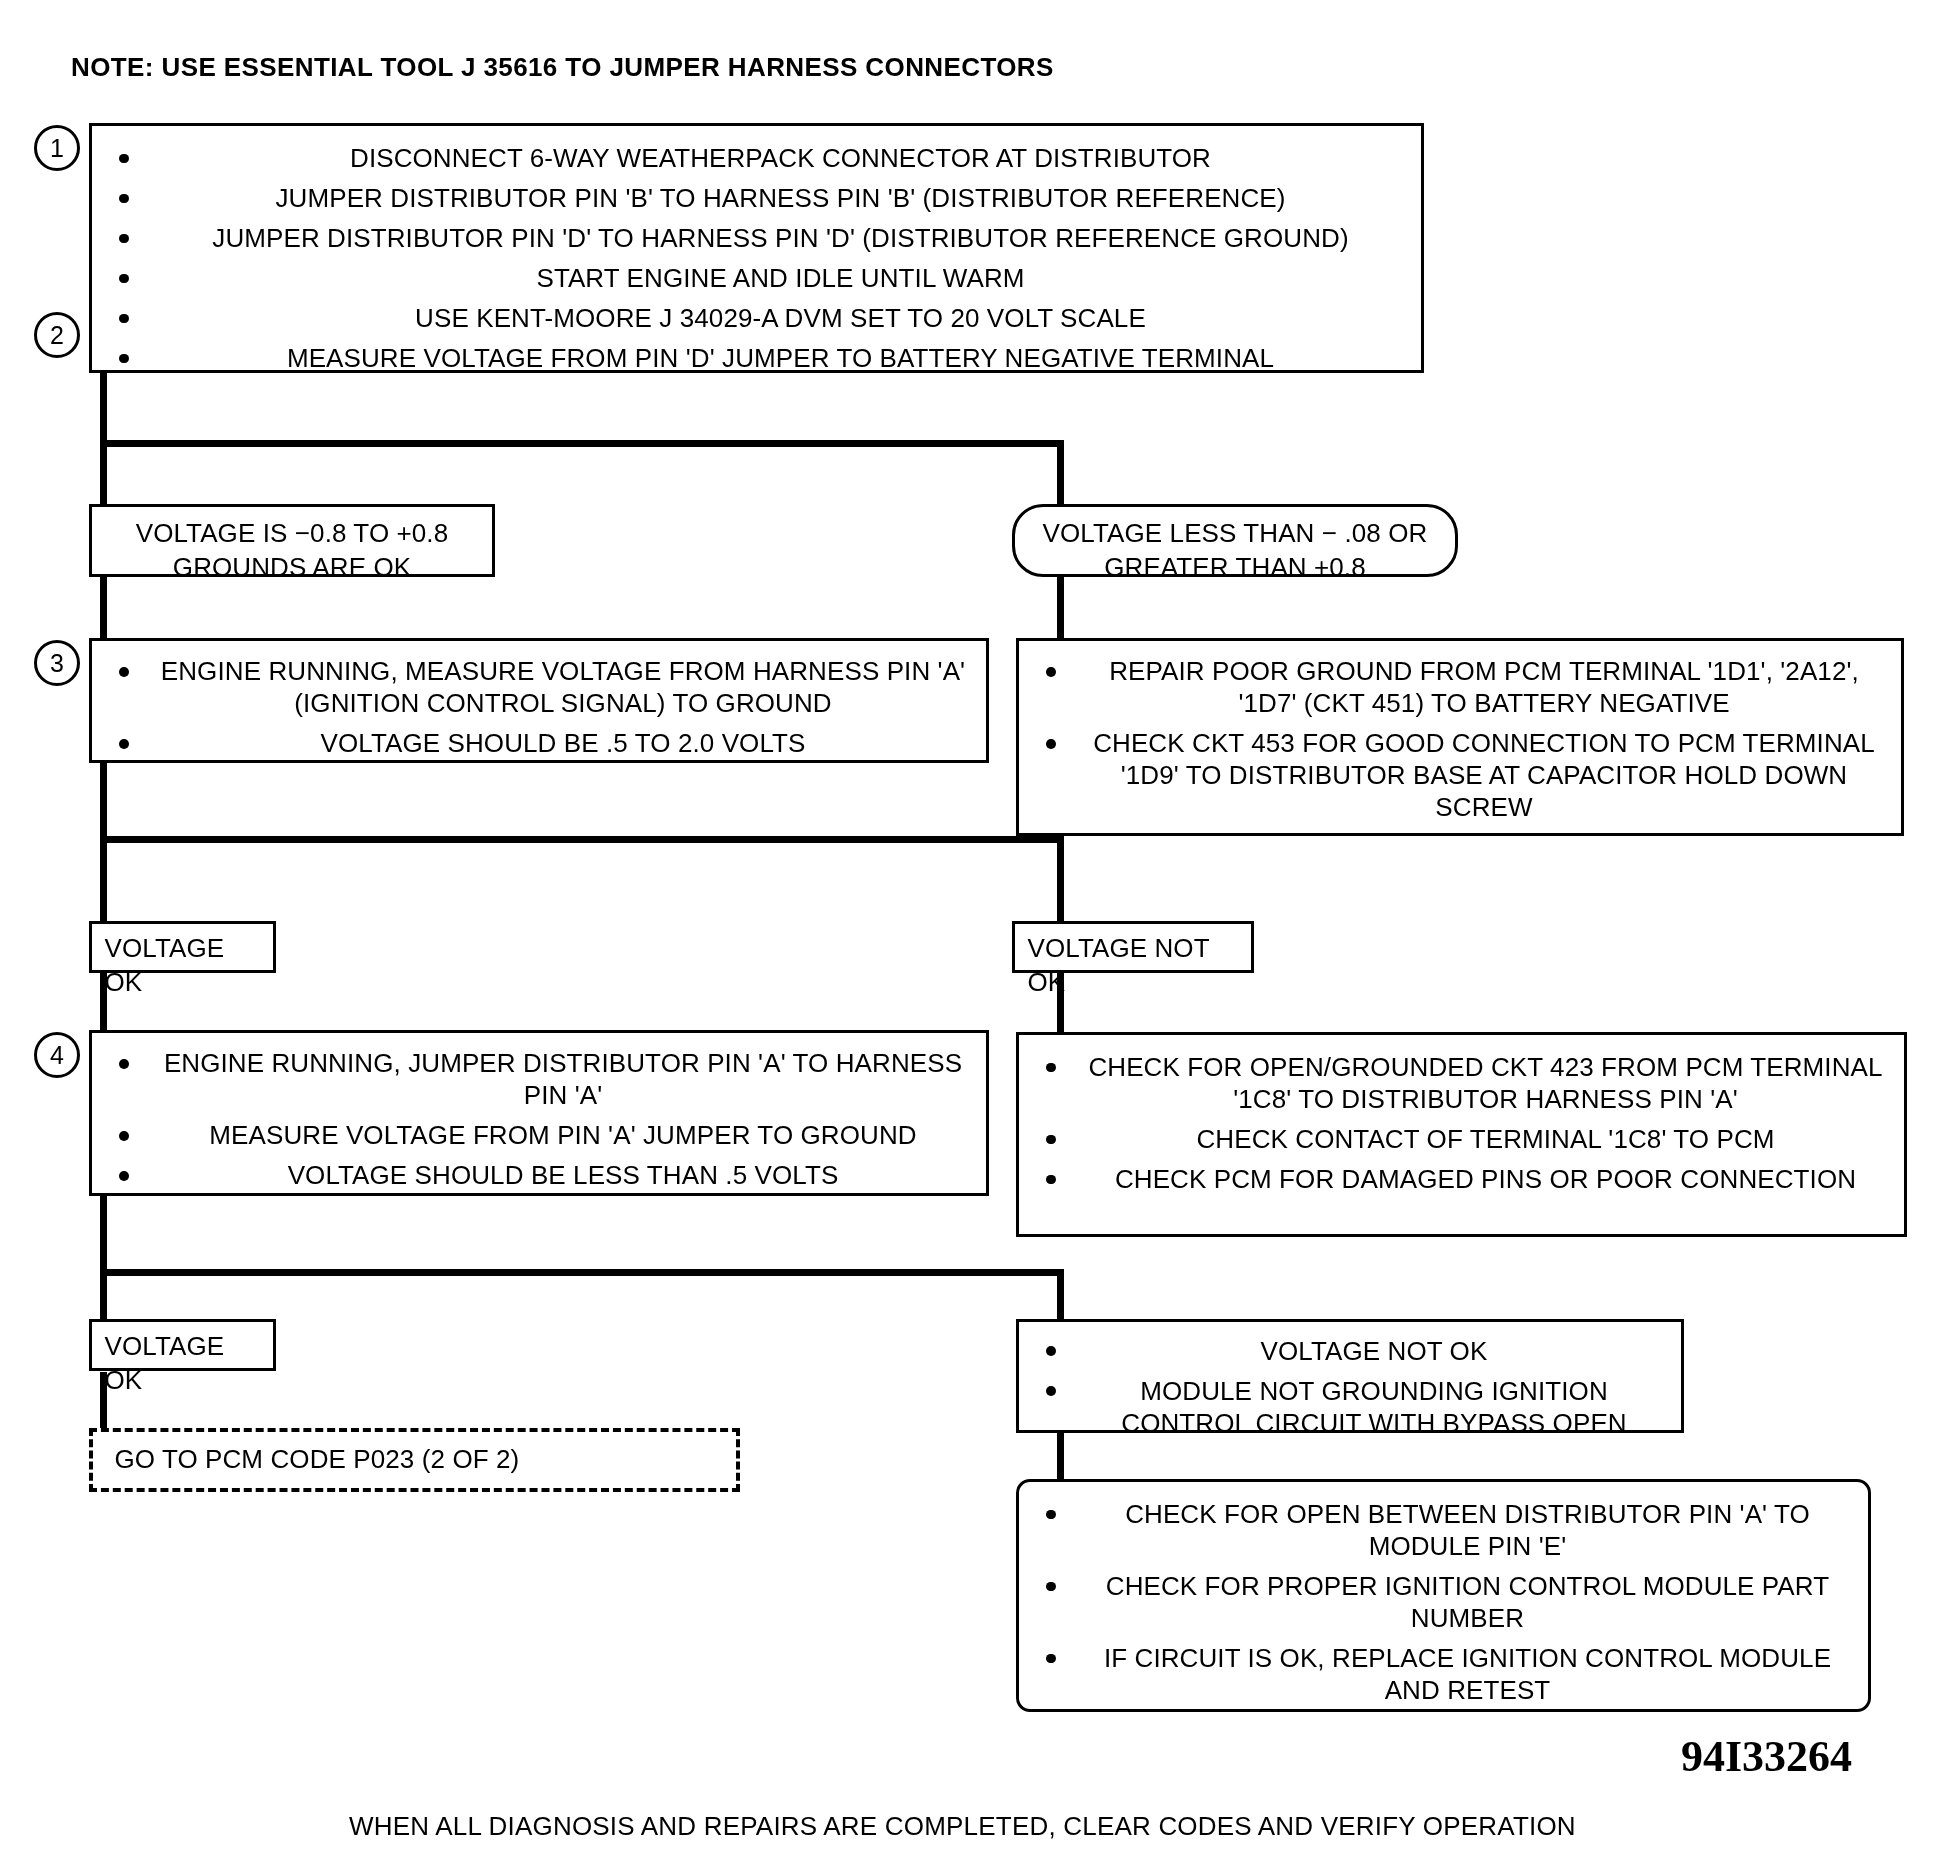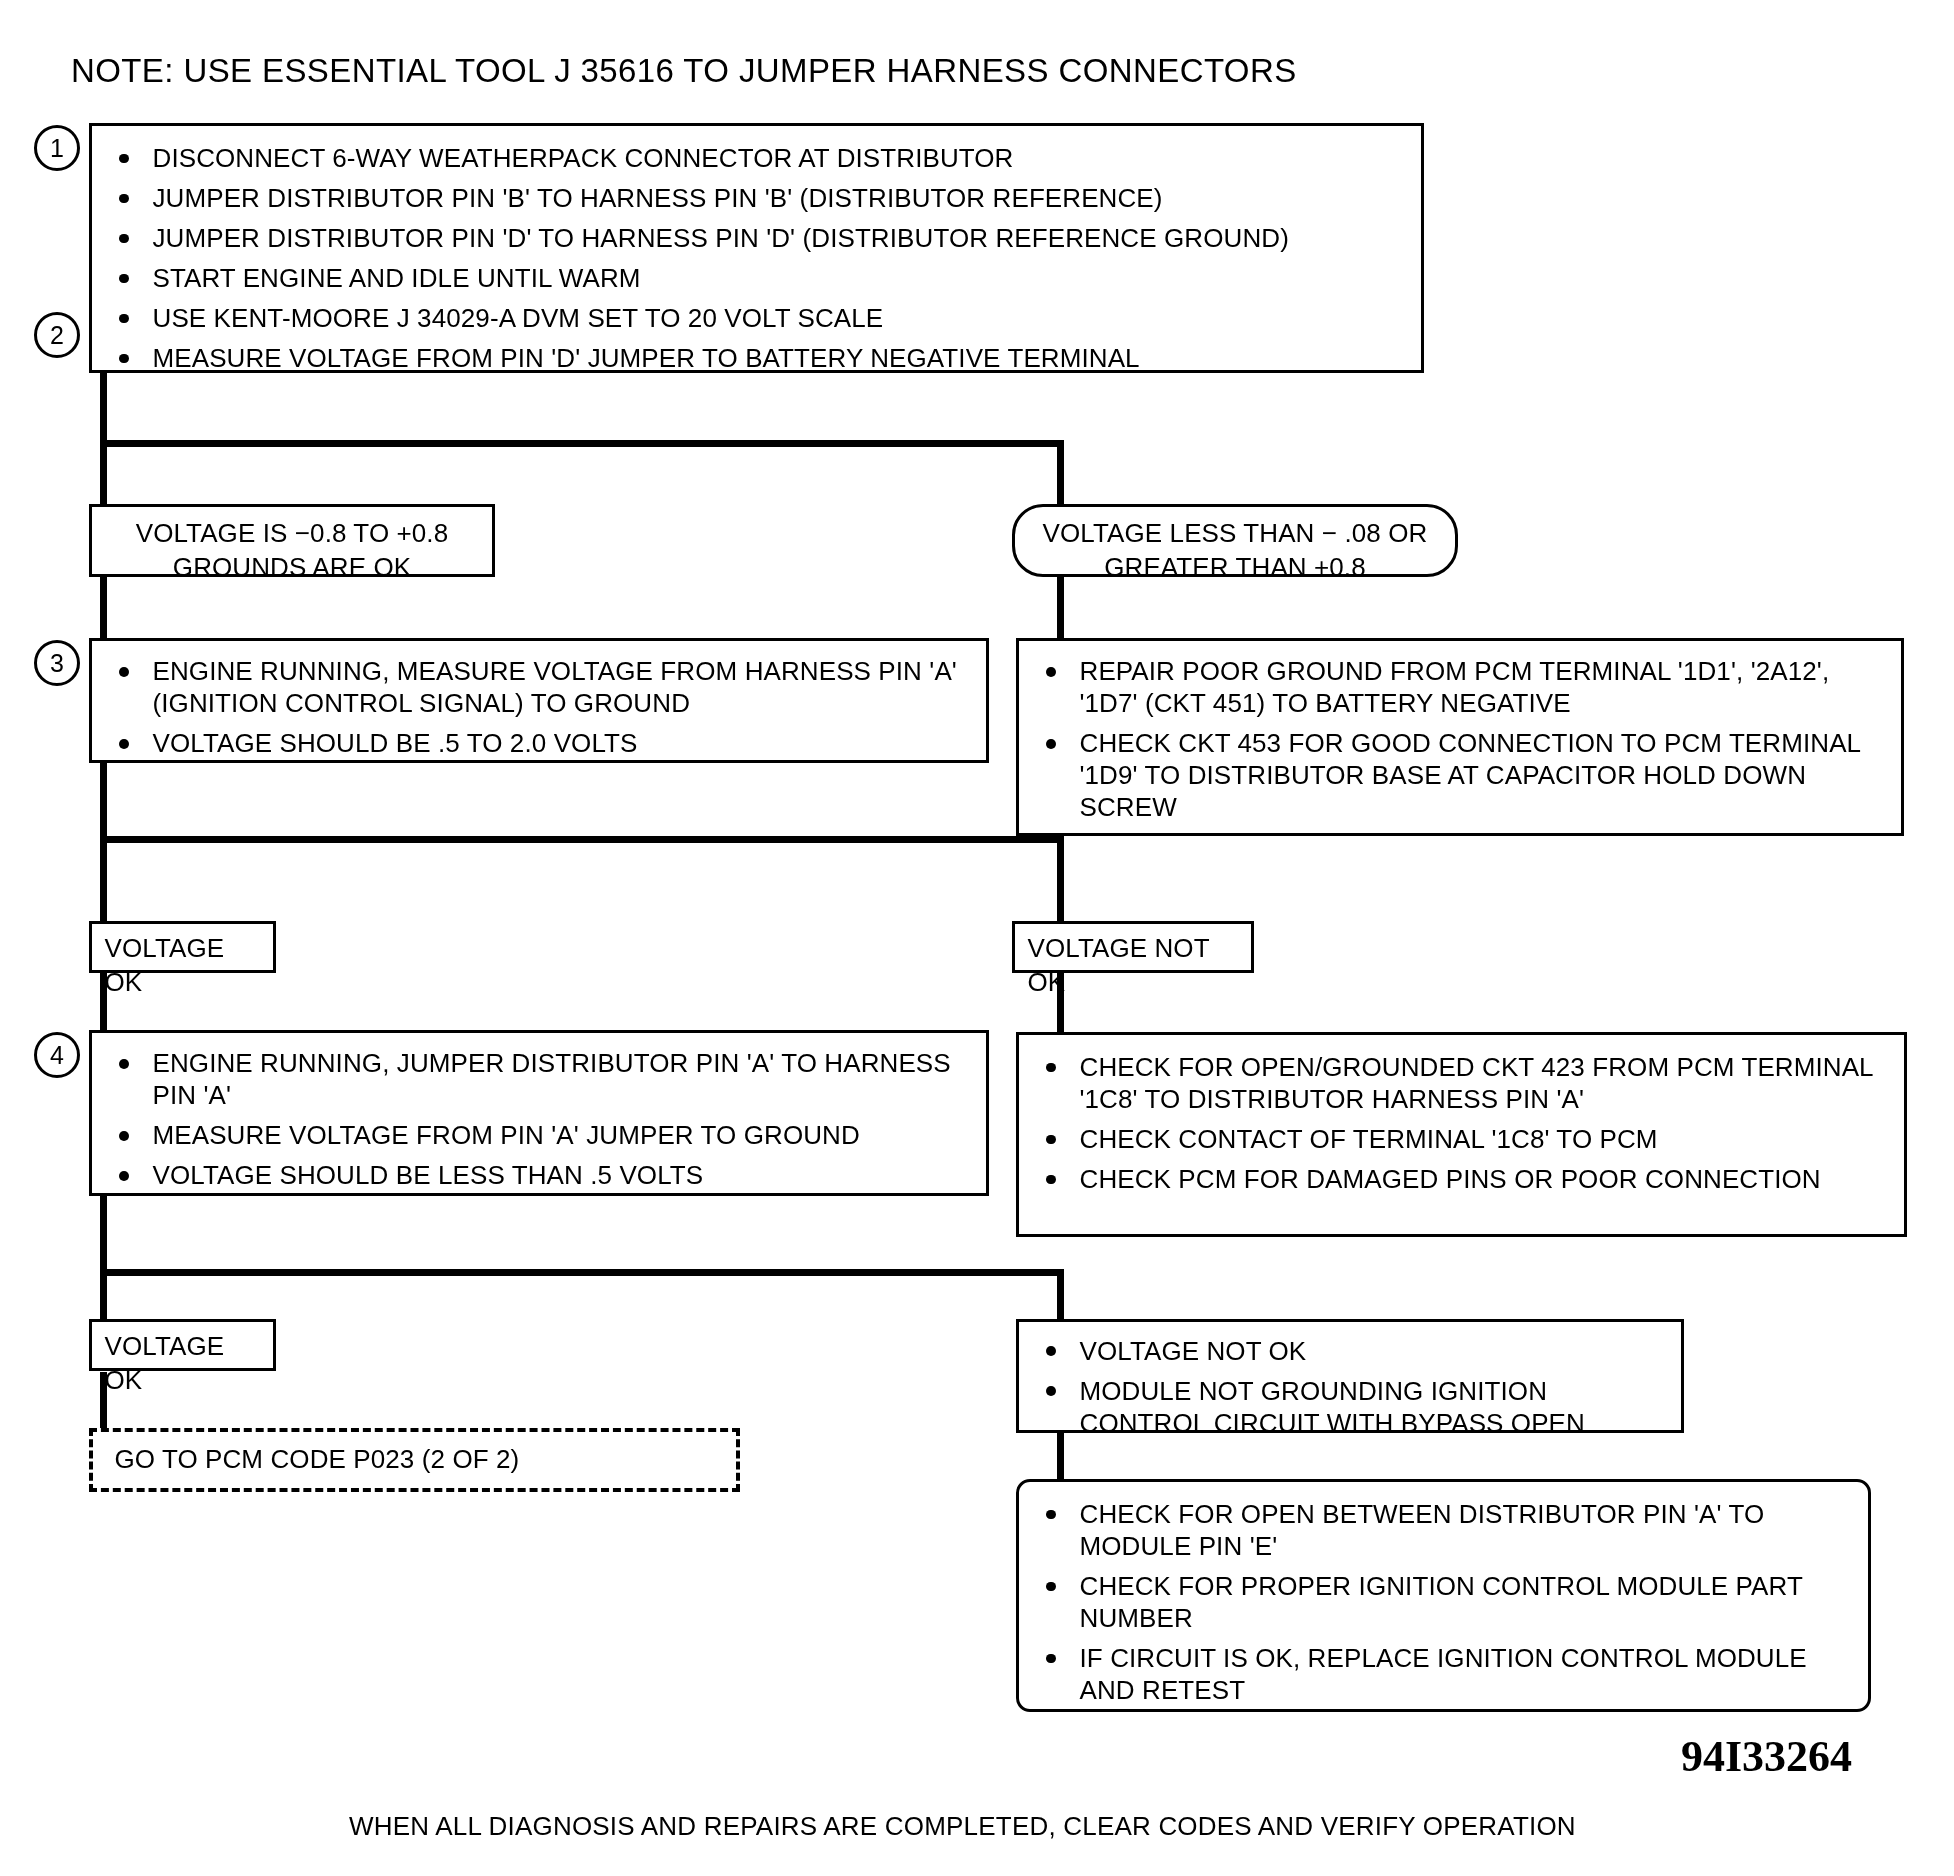--- a/index.html
+++ b/index.html
@@ -18,22 +18,22 @@
   #stage {
     position: absolute;
     left: 0; top: 0;
     width: 1954px;
     height: 1877px;
   }
   .abs { position: absolute; box-sizing: border-box; }
 
   
   .note-line {
-    font-size: 33px;
-    font-weight: normal;
+    font-size: 26px;
+    font-weight: bold;
     letter-spacing: 0.4px;
     white-space: nowrap;
   }
   .footer-line {
     font-size: 26px;
     font-weight: normal;
     letter-spacing: 0.2px;
     white-space: nowrap;
   }
   .code-id {
@@ -52,20 +52,21 @@
   .box-dashed {
     border: 4.5px dashed #000;
     background: #fff;
   }
 
   
   .blist {
     list-style: none;
     margin: 0;
     padding: 0;
+    text-align: center;
   }
   .blist li {
     position: relative;
     font-size: 26px;
     line-height: 32px;
     padding-left: 48px;
     margin-bottom: 8px;
     letter-spacing: 0.1px;
   }
   .blist li:last-child { margin-bottom: 0; }

